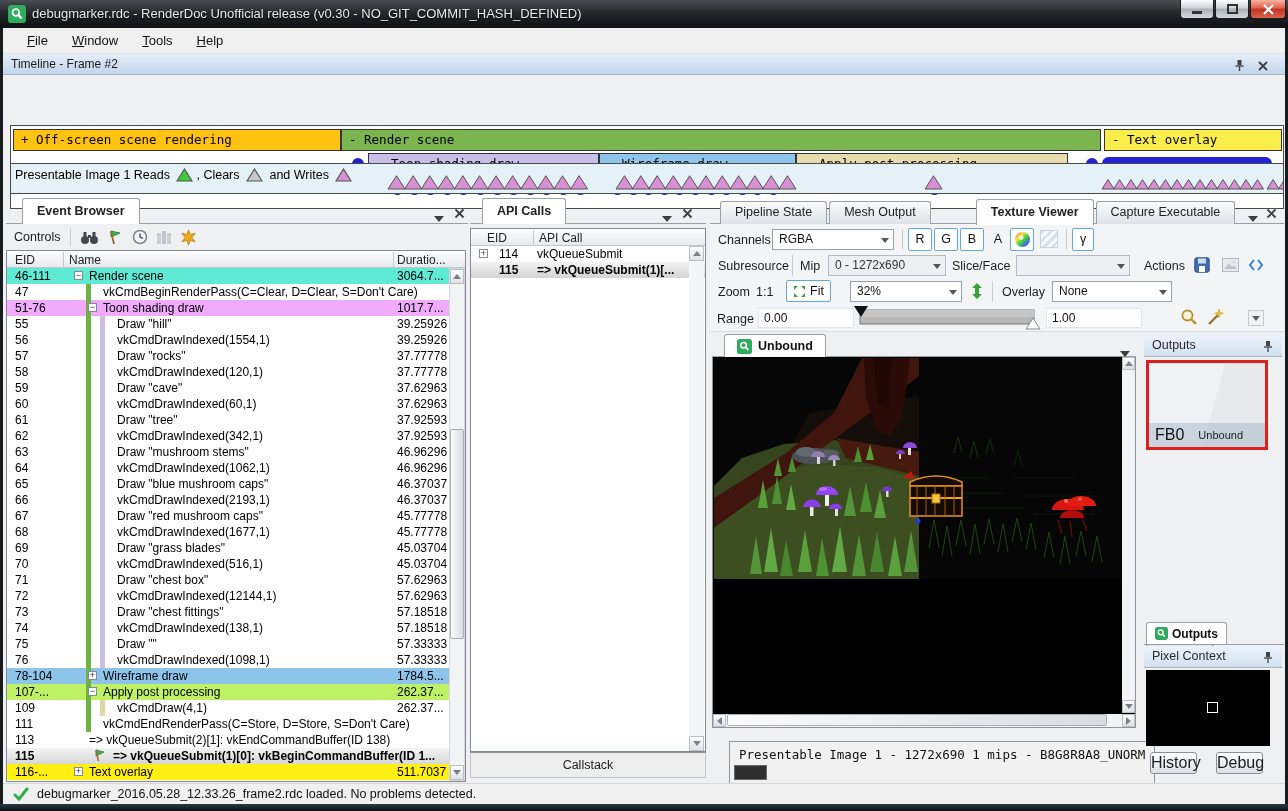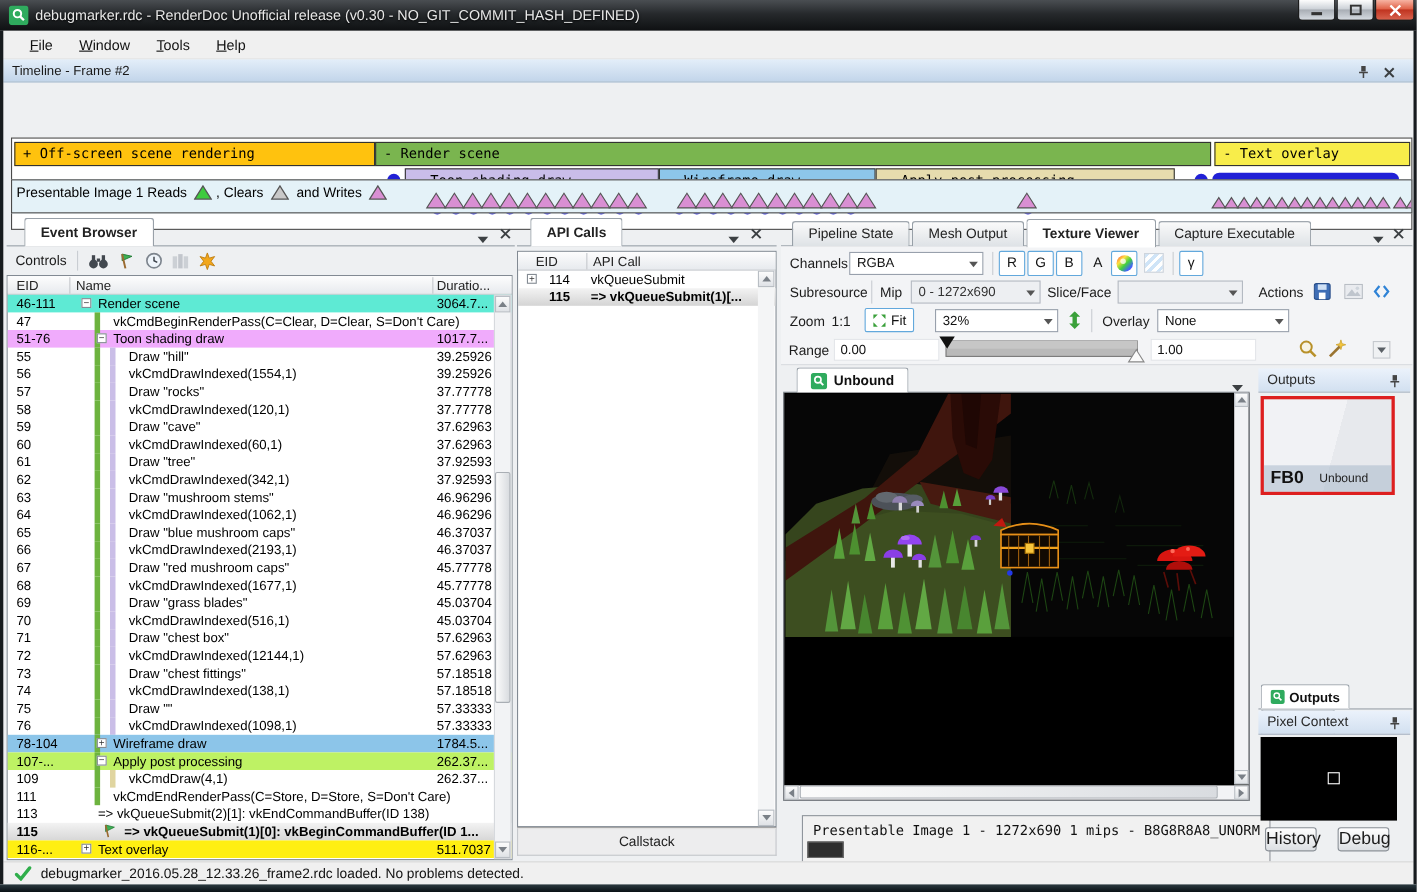--- a/index.html
+++ b/index.html
@@ -26,21 +26,21 @@
   .tl-bar{position:absolute;height:22px;border:1px solid #333;font-size:12.5px;line-height:19px;padding-left:7px;color:#000;white-space:nowrap;overflow:hidden;}
   .tl-dot{position:absolute;border-radius:50%;background:#2121d6;}
   #tlpill{position:absolute;background:#2121d6;border-radius:7px;}
   #tllegend{left:10px;top:163px;width:1274px;height:31px;background:#e4f2f8;border:1px solid #4a4a4a;}
   #legendtext{position:absolute;left:4px;top:4px;display:flex;align-items:center;font-size:12.5px;color:#000;white-space:pre;}
   #legendtext svg{margin:0 3px;}
 
   
   .tabbar{position:absolute;height:26px;border-bottom:1px solid #98a0a8;}
   .tab{position:relative;display:inline-block;margin-top:3px;height:23px;line-height:21px;padding:0 14px;font-size:12.5px;color:#222;background:linear-gradient(#fafafa,#dee2e6);border:1px solid #98a0a8;border-bottom:none;border-radius:3px 3px 0 0;margin-right:2px;top:0;}
-  .tab.active{background:#fff;font-weight:bold;height:26px;margin-top:0;line-height:24px;z-index:2;}
+  .tab.active{background:#fff;font-weight:bold;height:26px;margin-top:0;line-height:24px;z-index:2;margin-left:43px;}
   .tabctl{position:absolute;top:7px;width:14px;height:14px;color:#3c4043;}
   .sunken{border:1px solid #828a93;background:#fff;}
   .hdrrow{background:linear-gradient(#fdfdfd,#e7eaee);border-bottom:1px solid #c2c6cb;color:#222;font-size:12px;}
   .combo{position:absolute;height:21px;background:#fff;border:1px solid #98a0ac;font-size:12px;color:#111;line-height:19px;padding:0 18px 0 6px;}
   .combo.disabled{background:#edeff2;color:#333;border-color:#b4bac2;}
   .combo .arr{position:absolute;right:4px;top:8px;width:0;height:0;border-left:4px solid transparent;border-right:4px solid transparent;border-top:5px solid #555;}
   .tbl-label{position:absolute;font-size:12.5px;color:#1c1c1c;}
   .chbtn{position:absolute;width:24px;height:23px;text-align:center;line-height:21px;font-size:12.5px;color:#111;background:#fff;border:1px solid #62a8dc;border-radius:2px;}
   .chbtn.flat{border-color:transparent;background:transparent;}
   .vsep{position:absolute;width:1px;background:#c9cdd2;}
@@ -862,21 +862,21 @@
   <div class="dockhdr abs" style="left:1144px;top:335px;width:138px;">
     <span>Outputs</span>
     <span class="abs" style="left:118px;top:4px;"><svg width="12" height="13">
           <rect x="4" y="1" width="4" height="5" fill="#444"></rect>
           <line x1="2" y1="7" x2="10" y2="7" stroke="#444" stroke-width="1.3"></line>
           <line x1="6" y1="7" x2="6" y2="12" stroke="#444" stroke-width="1.3"></line>
         </svg></span>
   </div>
   <div id="fb-thumb" class="abs">
     <div id="fb-caption">
-      <span style="font-size:16px;font-weight:bold;color:#111;margin-left:6px;">FB0</span>
+      <span style="font-size:16px;font-weight:normal;color:#111;margin-left:6px;">FB0</span>
       <span style="font-size:11px;color:#222;margin-left:14px;">Unbound</span>
     </div>
   </div>
   <div class="abs" style="left:1144px;top:622px;width:140px;height:23px;border-bottom:1px solid #98a0a8;"><span id="iotabs" style="display:inline-block;margin-left:2px;"><span class="iotab active">
           <span style="display:flex;">
             <svg width="13" height="13" viewBox="0 0 16 16">
               <rect width="16" height="16" rx="3" fill="#2fab5e"></rect>
               <circle cx="7" cy="6.6" r="3" fill="none" stroke="#fff" stroke-width="1.6"></circle>
               <line x1="9.3" y1="9" x2="12.2" y2="11.9" stroke="#fff" stroke-width="1.9"></line>
             </svg>

